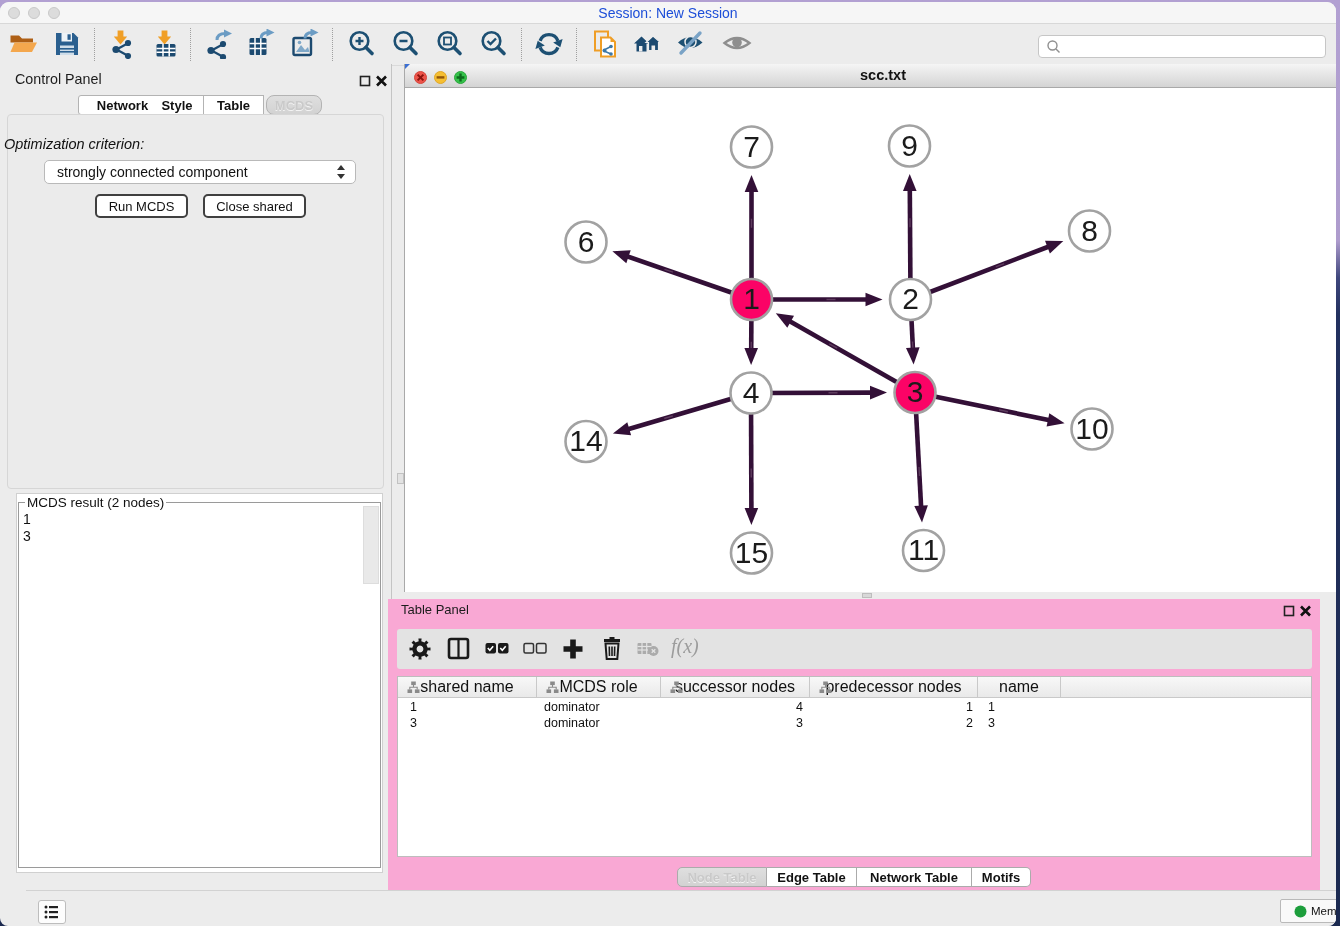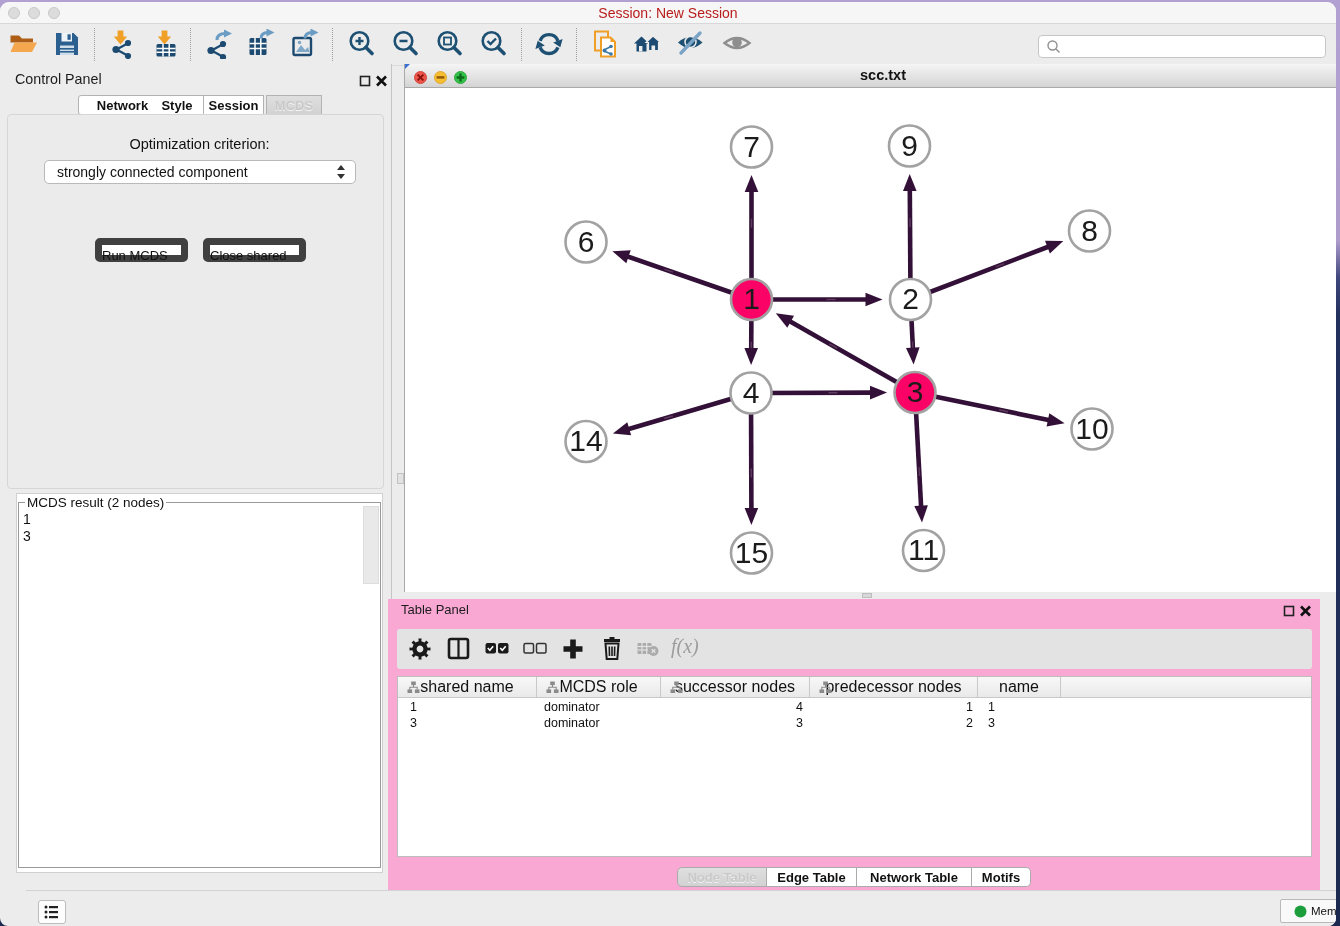--- a/index.html
+++ b/index.html
@@ -4,35 +4,35 @@
 html,body{margin:0;padding:0;}
 body{width:1340px;height:926px;position:relative;overflow:hidden;
  font-family:"Liberation Sans",sans-serif;
  background:linear-gradient(180deg,#b2a0d2 0%,#ae9ccd 26%,#3f477d 30%,#23315f 34%,#1b2950 100%);}
 #win{position:absolute;left:0;top:2px;width:1336px;height:924px;background:#ececec;
  border-radius:9px 9px 8px 8px;overflow:hidden;}
 .abs{position:absolute;}
 
 #titlebar{left:0;top:0;width:1336px;height:21px;background:#f6f6f6;border-bottom:1px solid #d8d8d8;}
 .tl{position:absolute;top:5px;width:12px;height:12px;border-radius:50%;background:#dcdcdc;border:1px solid #c8c8c8;box-sizing:border-box;}
-#wtitle{position:absolute;top:3px;left:568px;width:200px;text-align:center;font-size:14px;color:#b91c1c;}
+#wtitle{position:absolute;top:3px;left:568px;width:200px;text-align:center;font-size:14px;color:#1d4ed8;}
 
 #toolbar{left:0;top:22px;width:1336px;height:41px;background:#ececec;border-bottom:1px solid #dadada;}
 .sep{position:absolute;top:4px;height:33px;width:0;border-left:1px dotted #9f9f9f;}
 .ticon{position:absolute;top:5px;width:30px;height:30px;}
 #searchbox{position:absolute;left:1038px;top:11px;width:288px;height:23px;background:#fff;border:1px solid #c6c6c6;border-radius:4px;box-sizing:border-box;}
 
 #cpanel{left:0;top:62px;width:391px;height:827px;background:#ececec;border-right:1px solid #c4c4c4;box-sizing:content-box;}
 #cptitle{position:absolute;left:15px;top:7px;font-size:14.3px;color:#1c1c1c;}
 .tab{position:absolute;height:20px;line-height:20px;text-align:center;font-size:13px;font-weight:bold;color:#111;background:#fff;border:1px solid #b3b3b3;box-sizing:border-box;}
 
 #cpinner{position:absolute;left:7px;top:50px;width:377px;height:375px;background:#ebebeb;border:1px solid #d6d6d6;border-radius:4px;box-sizing:border-box;}
-#optlabel{position:absolute;left:4px;top:72px;width:391px;text-align:center;font-size:14.5px;color:#111;}
+#optlabel{position:absolute;left:4px;top:72px;width:391px;text-align:left;font-size:14.5px;color:#111;font-style:italic;}
 #dropdown{position:absolute;left:44px;top:96px;width:312px;height:24px;background:#fff;border:1px solid #b9b9b9;border-radius:5px;box-sizing:border-box;font-size:14px;color:#111;line-height:22px;padding-left:12px;}
-.btn{position:absolute;top:130px;height:24px;background:#fff;border:7px solid #404040;border-radius:5px;box-sizing:border-box;font-size:13px;color:#111;line-height:22px;margin-top:44px;}
+.btn{position:absolute;top:130px;height:24px;background:#fff;border:2px solid #404040;border-radius:5px;box-sizing:border-box;font-size:13px;color:#111;text-align:center;line-height:22px;}
 #resultwrap{position:absolute;left:16px;top:429px;width:367px;height:380px;background:#fff;border:1px solid #d0d0d0;box-sizing:border-box;}
 #fieldset{position:absolute;left:1px;top:8px;width:363px;height:366px;border:1px solid #9a9a9a;box-sizing:border-box;}
 #legend{position:absolute;left:6px;top:-8px;background:#fff;padding:0 2px;font-size:13.5px;color:#111;}
 
 #statusbar{left:0;top:888px;width:1336px;height:36px;background:#ececec;border-top:1px solid #d2d2d2;margin-left:26px;}
 #listbtn{position:absolute;left:12px;top:9px;width:28px;height:24px;background:#fdfdfd;border:1px solid #bdbdbd;border-radius:3px;box-sizing:border-box;}
 #membtn{position:absolute;left:1254px;top:8px;width:75px;height:24px;background:#f9f9f9;border:1px solid #b9b9b9;border-radius:2px;box-sizing:border-box;font-size:12px;color:#111;}
 
 #netframe{left:404px;top:62px;width:932px;height:528px;background:#fff;border-left:1px solid #a9a9a9;box-sizing:border-box;}
 #nettitle{position:absolute;left:0;top:0;width:932px;height:24px;background:linear-gradient(#f5f5f5,#d4d4d4);border-bottom:1px solid #a9a9a9;box-sizing:border-box;}
@@ -191,22 +191,22 @@
       </div>
   </div>
   <div id="cpanel" class="abs">
     <div id="cptitle">Control Panel</div>
     <svg class="abs" style="left:359px;top:11px" width="30" height="12" viewBox="0 0 30 12">
         <rect x="1.5" y="1.5" width="9" height="9" fill="none" stroke="#222" stroke-width="1.6"></rect>
         <path d="M18 1.5 L27 10.5 M27 1.5 L18 10.5" stroke="#111" stroke-width="2.6"></path>
       </svg>
     <div class="tab" style="left:78px;top:31px;width:89px;border-radius:3px 0 0 3px;">Network</div>
     <div class="tab" style="left:151px;top:31px;width:53px;border-left:none;">Style</div>
-    <div class="tab" style="left:204px;top:31px;width:60px;border-left:none;">Session</div>
-    <div class="tab tabsel" style="left:266px;top:31px;width:56px;border-radius:0;">MCDS</div>
+    <div class="tab" style="left:204px;top:31px;width:60px;border-left:none;">Table</div>
+    <div class="tab tabsel" style="left:266px;top:31px;width:56px;border-radius:8px;">MCDS</div>
     <div id="cpinner"></div>
     <div id="optlabel">Optimization criterion:</div>
     <div id="dropdown">strongly connected component
       <svg width="12" height="16" style="position:absolute;right:8px;top:3px" viewBox="0 0 12 16">
           <path d="M6 1 L10 6 L2 6 Z" fill="#333"></path>
           <path d="M6 15 L10 10 L2 10 Z" fill="#333"></path>
         </svg>
     </div>
     <div class="btn" style="left:95px;width:93px;">Run MCDS</div>
     <div class="btn" style="left:203px;width:103px;">Close shared</div>

